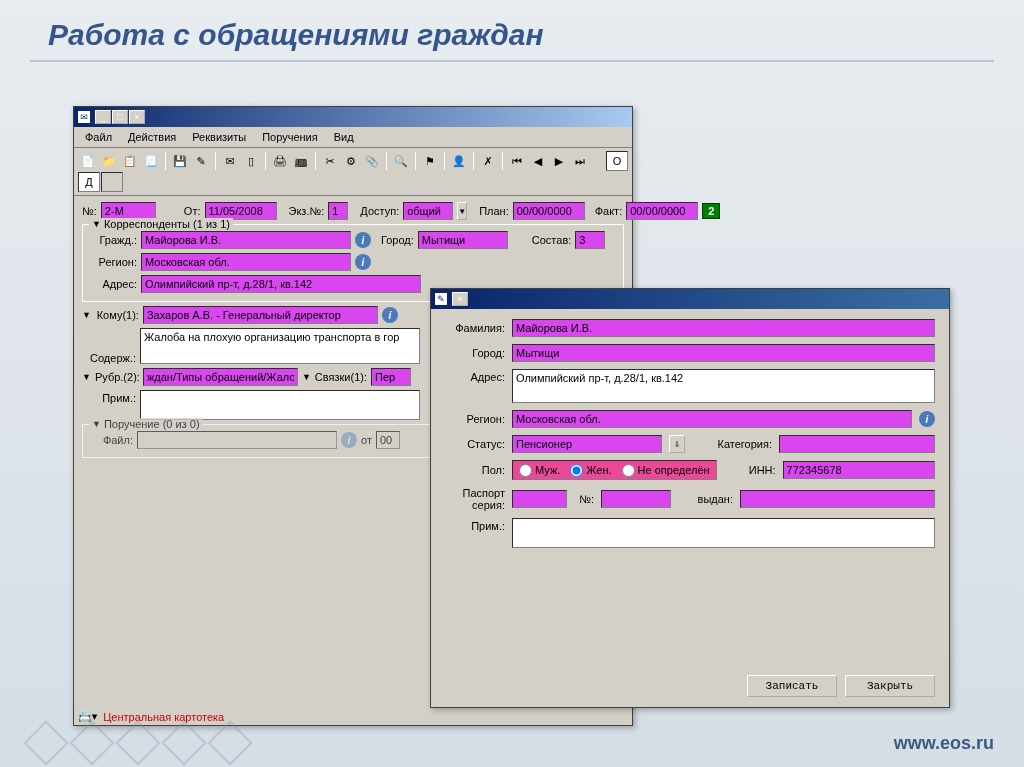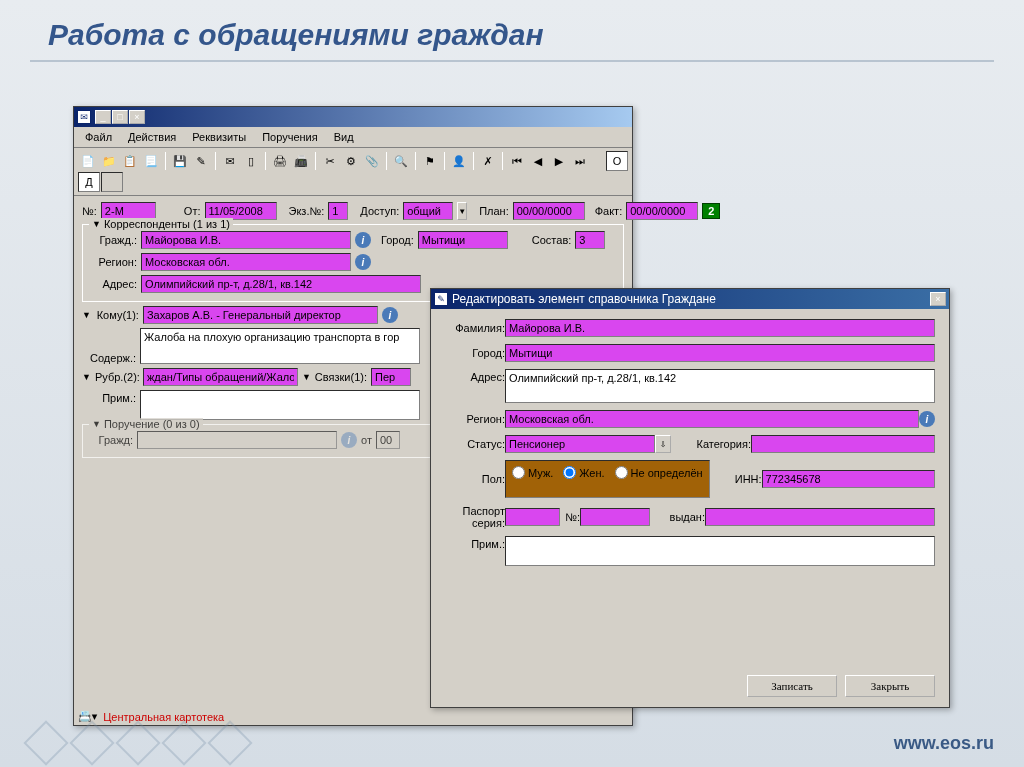--- a/index.html
+++ b/index.html
@@ -206,50 +206,50 @@
   display: flex;
   align-items: center;
   padding: 0 3px;
   font-size: 12px;
 }
 .dialog-body { padding: 10px 14px; }
 .dlg-row {
   display: flex;
   align-items: center;
   margin-bottom: 7px;
-  gap: 0;
+  gap: 7px;
 }
 .dlg-label {
   width: 60px;
   text-align: right;
   font-size: 11px;
 }
 .radio-group {
   display: flex;
-  align-items: flex-end;
+  align-items: center;
   gap: 10px;
   border: 1px inset #808080;
-  background: #a16207;
-  padding: 18px 6px;
+  background: #ec4899;
+  padding: 0 6px;
   height: 20px;
 }
 .radio-item { display: flex; align-items: center; gap: 3px; }
 .dialog-buttons {
   position: absolute;
   bottom: 10px;
   right: 14px;
   display: flex;
   gap: 8px;
 }
 .dlg-btn {
   width: 90px;
   height: 22px;
   background: #d4d0c8;
   border: 1px outset #fff;
-  font-family: Liberation Serif, serif;
+  font-family: Liberation Mono, monospace;
   font-size: 11px;
   cursor: pointer;
 }
 .info-icon {
   width: 16px;
   height: 16px;
   border-radius: 50%;
   background: #4a7ab8;
   color: #fff;
   font-size: 10px;
@@ -409,39 +409,38 @@
       <span class="label" style="width:54px;padding-top:2px">Прим.:</span>
       <textarea class="textarea" style="height: 30px; width: 280px;"></textarea>
     </div>
 
     <div class="fieldset" style="opacity:0.7">
       <div class="fieldset-legend">
         <span class="collapse-arrow">▼</span>
         <span>Поручение (0 из 0)</span>
       </div>
       <div class="form-row">
-        <span class="label" style="width:44px">Гражд:</span>
+        <span class="label" style="width:44px">Файл:</span>
         <input class="input gray" style="width: 200px;">
         <span class="info-icon" style="opacity:0.6">i</span>
         <span class="label">от</span>
         <input class="input gray" style="width: 24px;" value="00">
       </div>
     </div>
   </div>
 
   <div class="status-bar">
     <span>📇▾</span>
     <span class="status-text">Центральная картотека</span>
   </div>
 </div>
 
 <div class="window dialog-window">
   <div class="dialog-titlebar">
     <span class="titlebar-icon">✎</span>
-    <span class="titlebar-text">Редактировать элемент справочника Граждане</span>
     <div class="titlebar-btns">
       <div class="titlebar-btn">×</div>
     </div>
   </div>
   <div class="dialog-body">
     <div class="dlg-row">
       <span class="dlg-label">Фамилия:</span>
       <input class="input" style="flex: 1 1 0%;" value="Майорова И.В.">
     </div>
     <div class="dlg-row">

